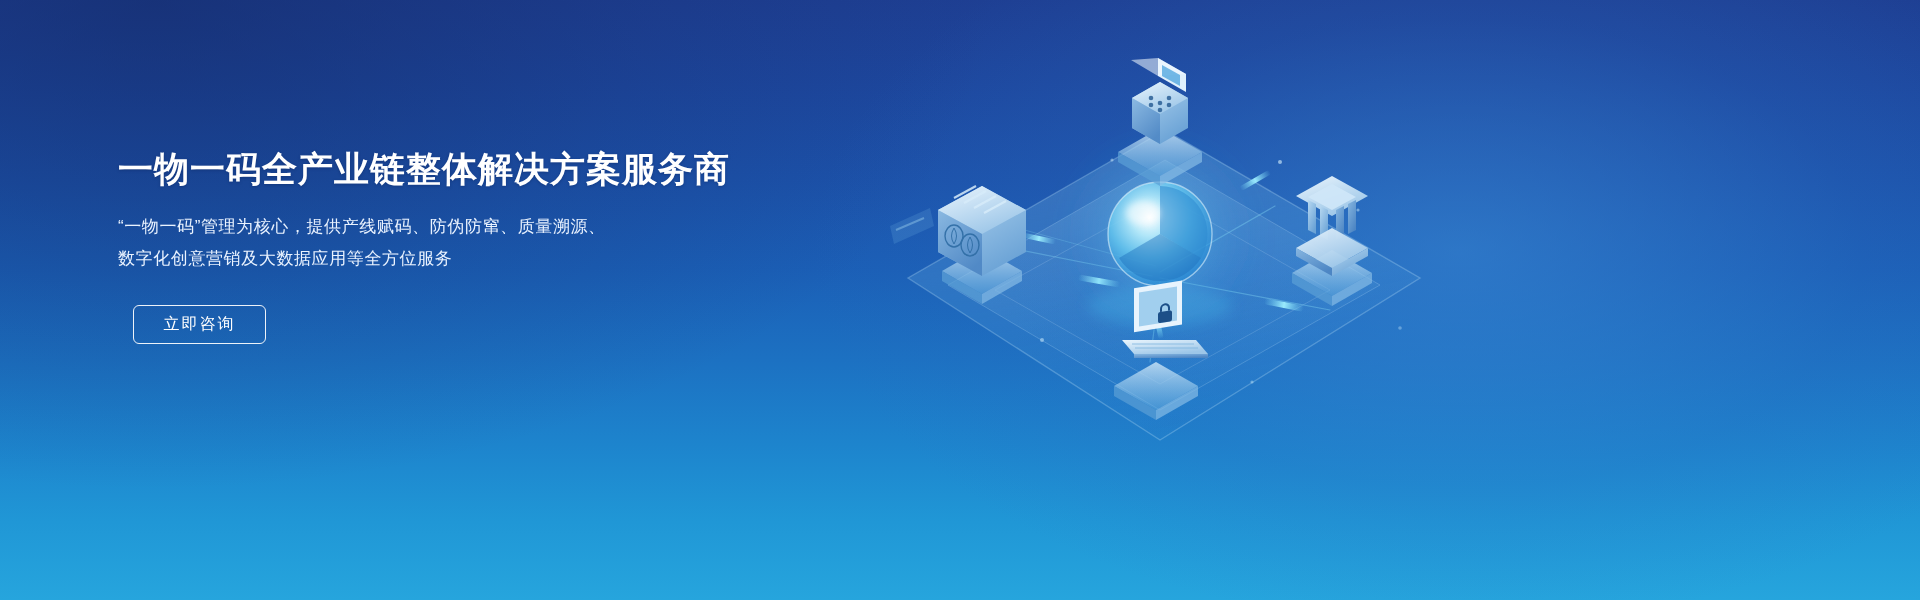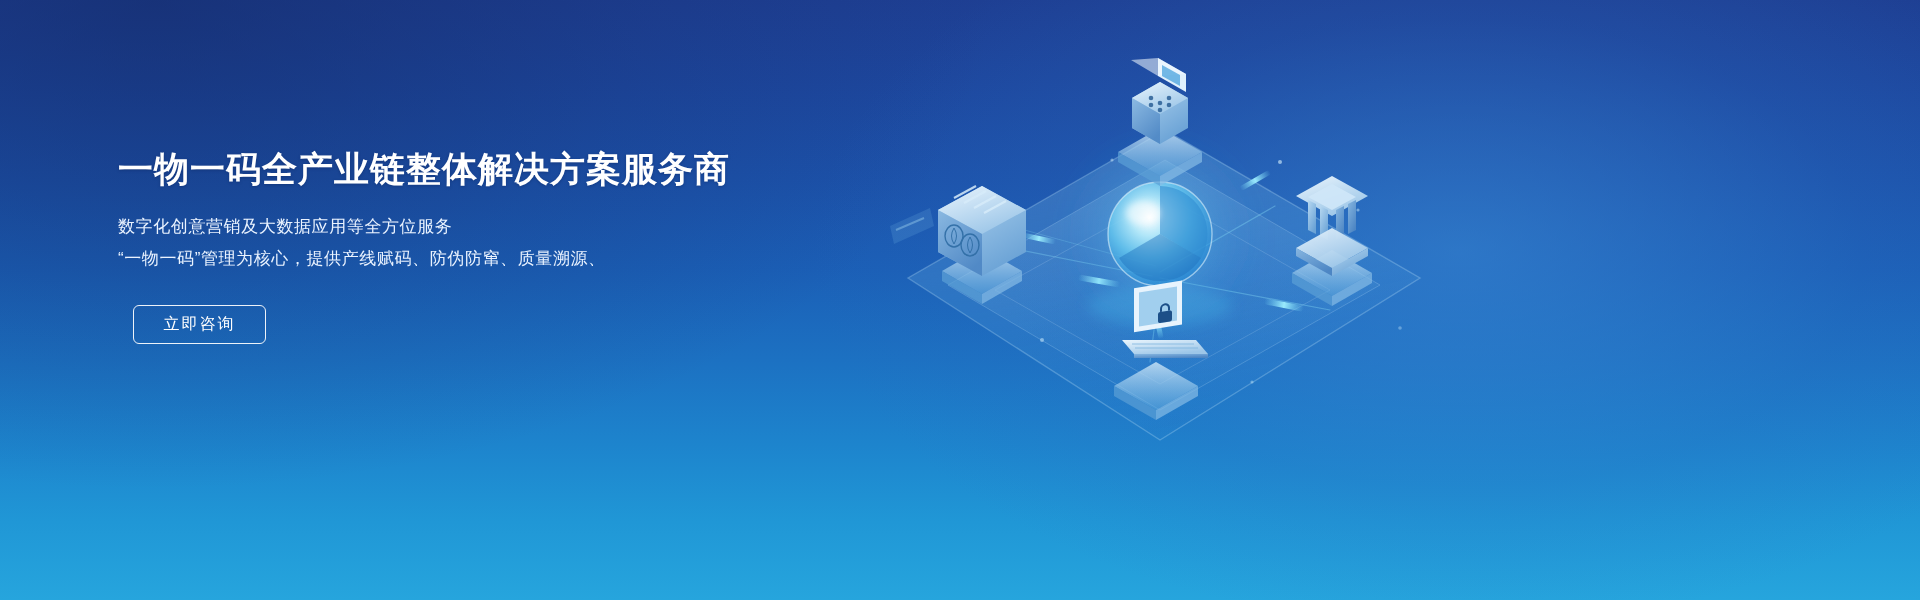--- a/index.html
+++ b/index.html
@@ -84,22 +84,22 @@
 
 <div id="banner">
 
   <div id="vignette"></div>
 
   <div id="copy">
 
     <h1 id="headline">一物一码全产业链整体解决方案服务商</h1>
 
     <div id="subtitle">
+      <div>“一物一码”管理为核心，提供产线赋码、防伪防窜、质量溯源、</div>
       <div>数字化创意营销及大数据应用等全方位服务</div>
-      <div>“一物一码”管理为核心，提供产线赋码、防伪防窜、质量溯源、</div>
     </div>
 
     <button id="cta">立即咨询</button>
   </div>
 
   <div id="art">
     <svg viewBox="0 0 620 580" xmlns="http://www.w3.org/2000/svg">
       <defs>
         <linearGradient id="plateG" x1="0" y1="0" x2="0.4" y2="1">
           <stop offset="0%" stop-color="#9fd6f2" stop-opacity="0.30"></stop>

